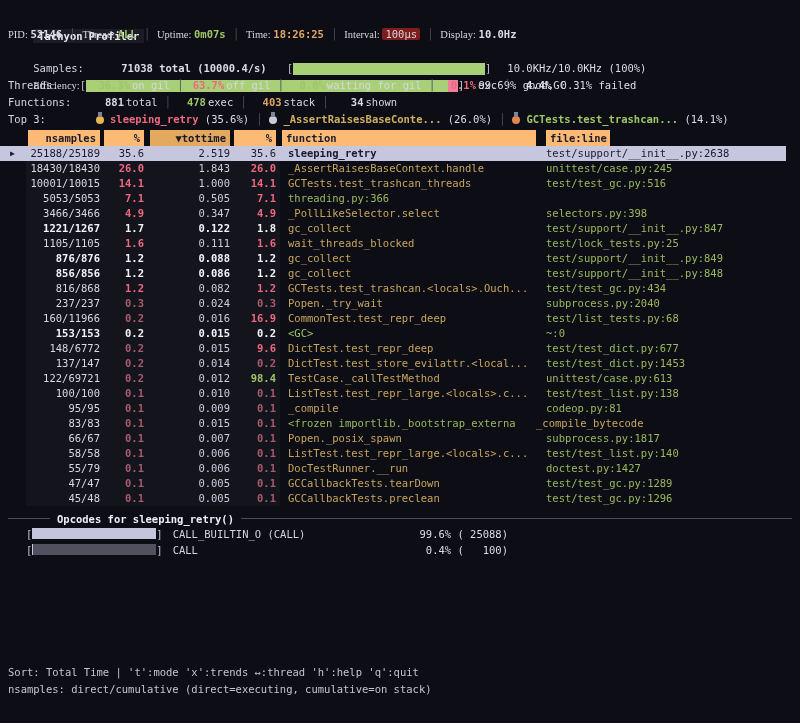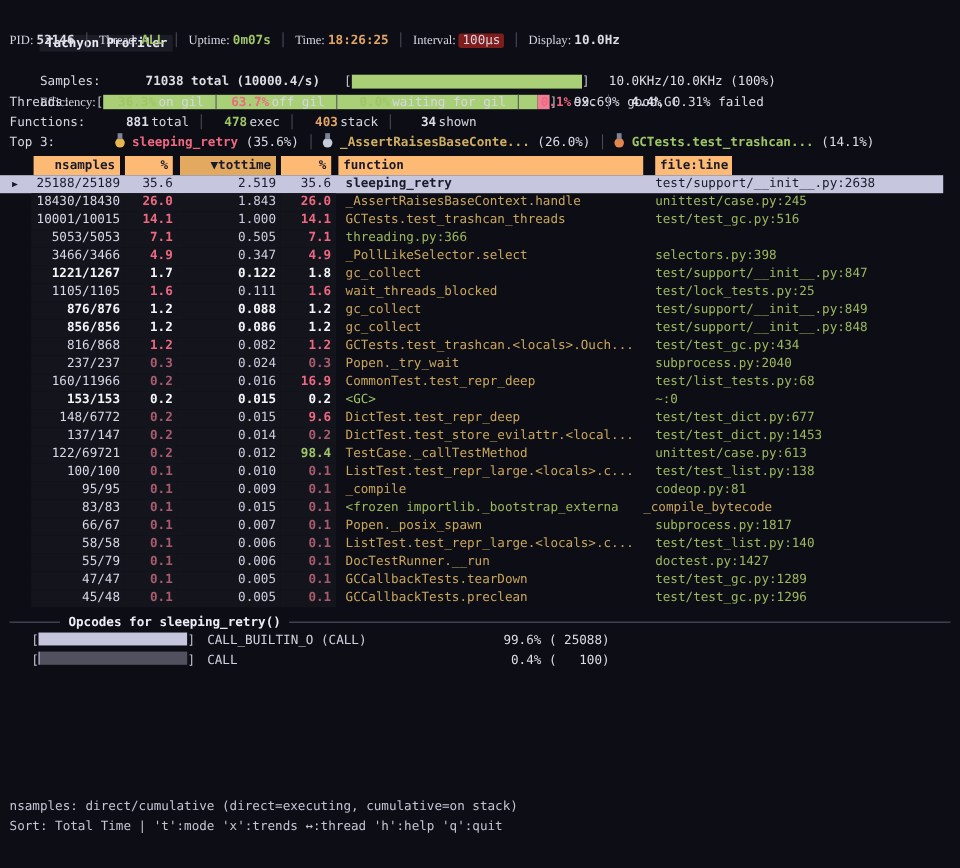--- a/index.html
+++ b/index.html
@@ -328,17 +328,17 @@
     <div class="hline short"></div>
     <span class="optitle">Opcodes for sleeping_retry()</span>
     <div class="hline grow"></div>
   </div>
   <div id="opcodes-body">
       <div class="oprow"><span class="bracket">[</span><span class="opbar"><span class="opfill" style="width: 99.6%;"></span></span><span class="bracket">]</span><span class="opname">CALL_BUILTIN_O (CALL)</span><span class="opstat">99.6% ( 25088)</span></div>
       <div class="oprow"><span class="bracket">[</span><span class="opbar"><span class="opfill" style="width: 0.4%;"></span></span><span class="bracket">]</span><span class="opname">CALL</span><span class="opstat">0.4% (   100)</span></div>
     </div>
 
   <div class="footer">
+    <div class="line">Sort: Total Time | 't':mode 'x':trends ↔:thread 'h':help 'q':quit</div>
     <div class="line">nsamples: direct/cumulative (direct=executing, cumulative=on stack)</div>
-    <div class="line">Sort: Total Time | 't':mode 'x':trends ↔:thread 'h':help 'q':quit</div>
   </div>
 
 </div>
 
 </body></html>

